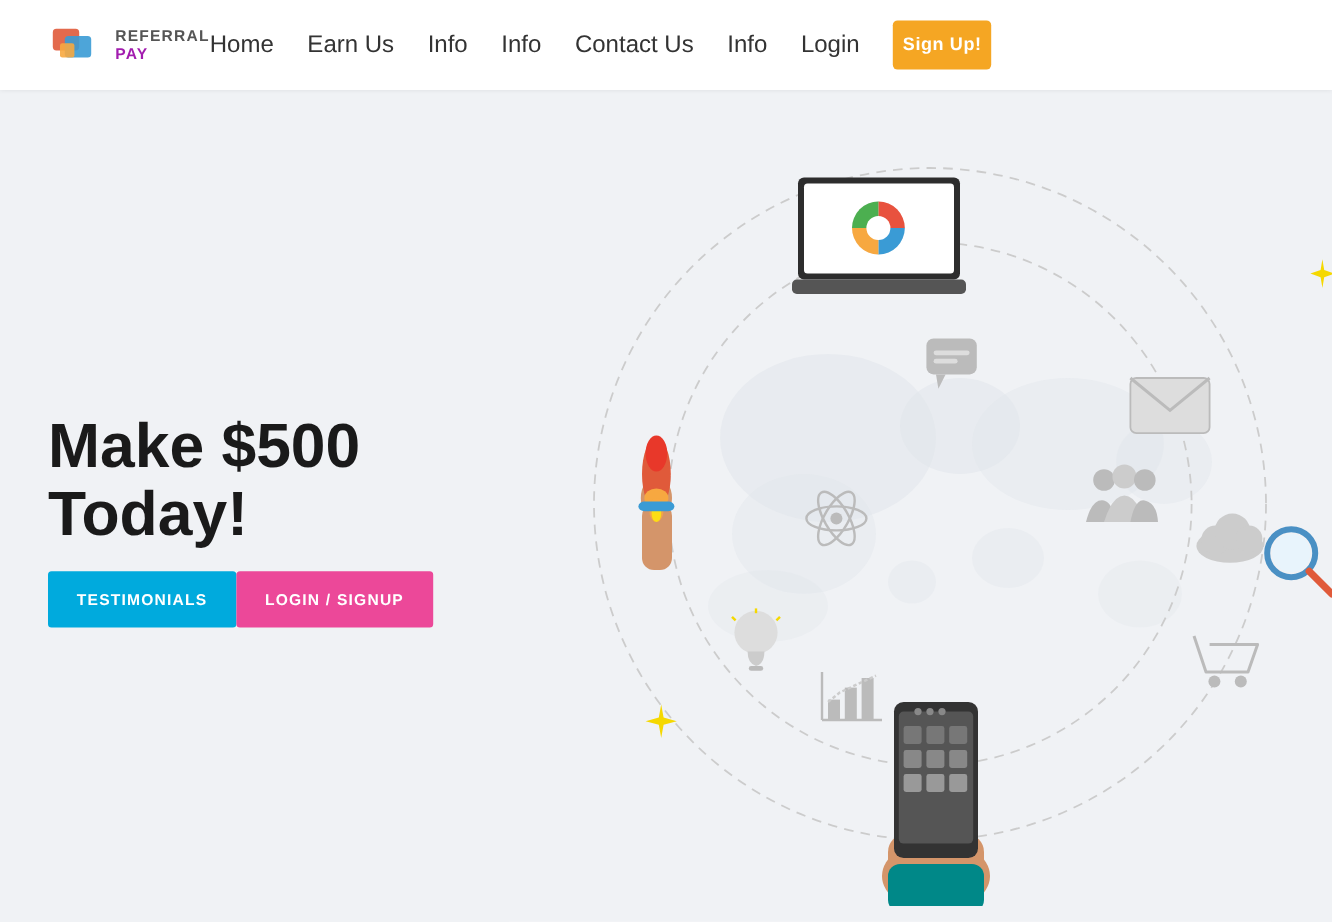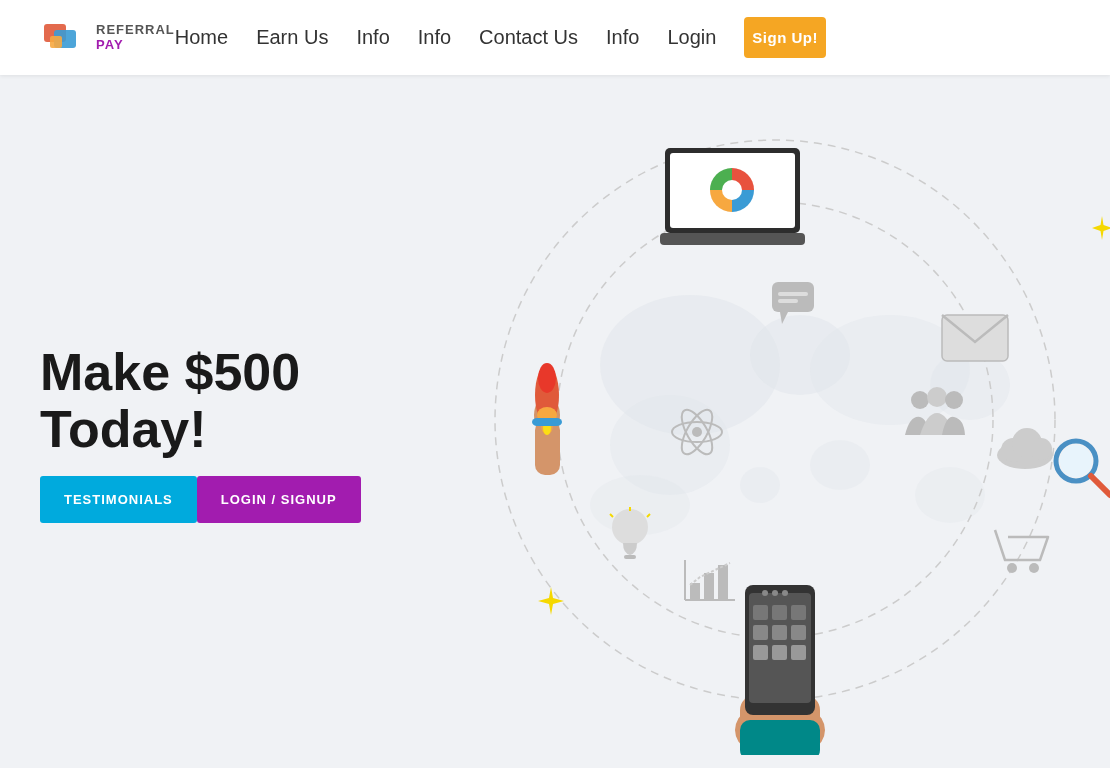--- a/index.html
+++ b/index.html
@@ -104,21 +104,21 @@
       color: #fff;
       border: none;
       padding: 16px 24px;
       font-size: 13px;
       font-weight: 800;
       letter-spacing: 1px;
       border-radius: 3px;
       cursor: pointer;
     }
     .btn-login-signup {
-      background: #a21caf;
+      background: #ec4899;
       color: #fff;
       border: none;
       padding: 16px 24px;
       font-size: 13px;
       font-weight: 800;
       letter-spacing: 1px;
       border-radius: 3px;
       cursor: pointer;
     }
 

